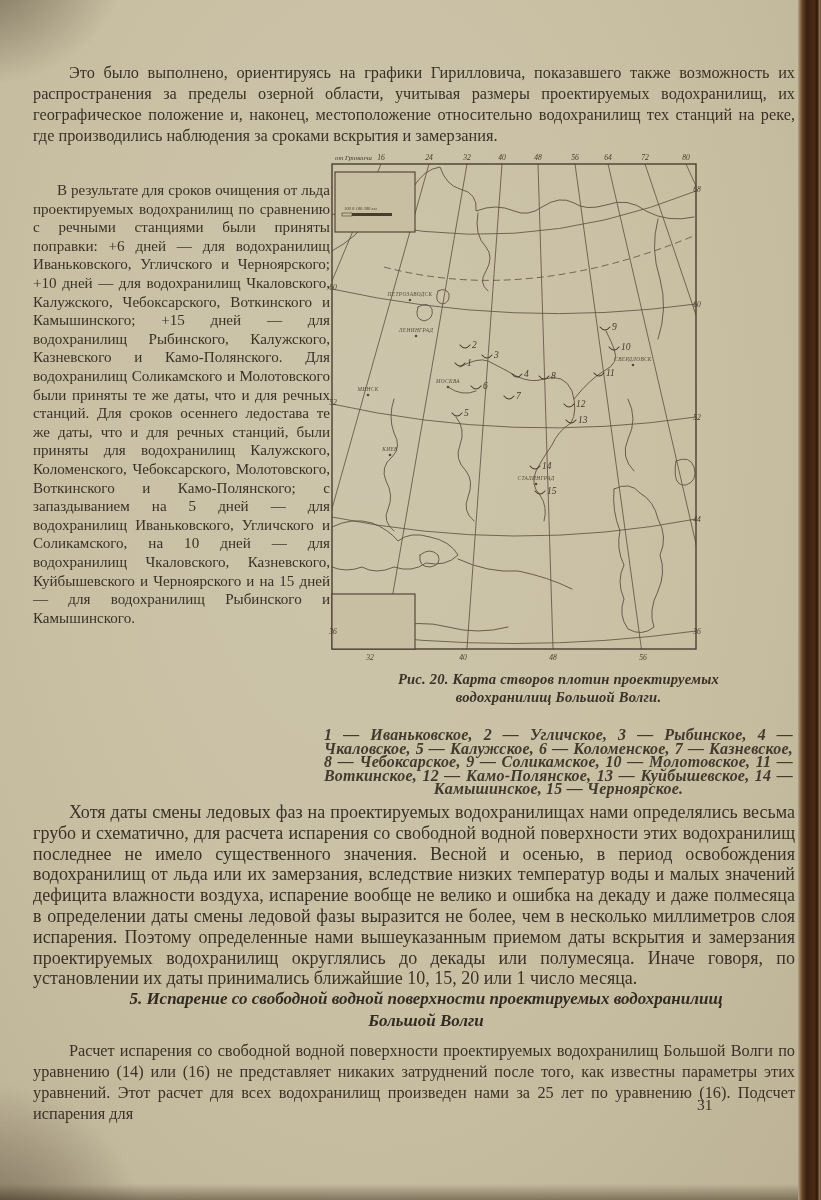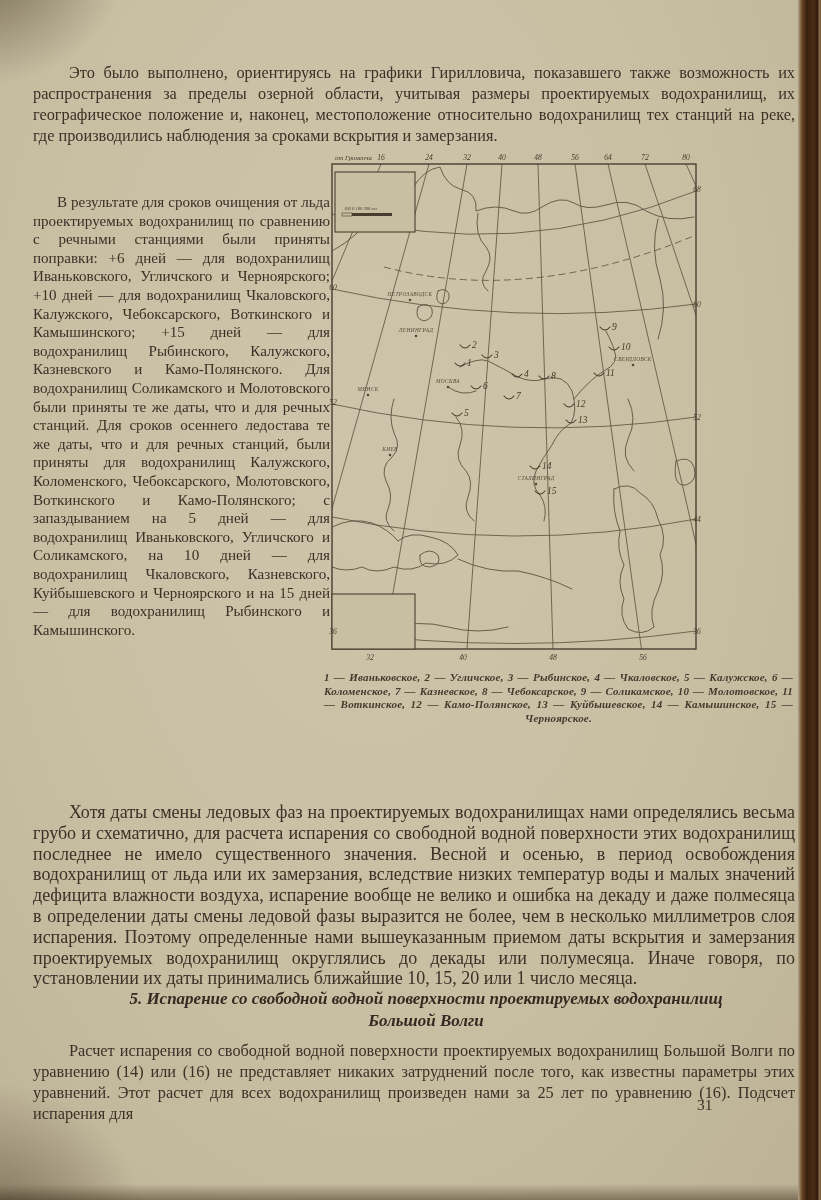--- a/index.html
+++ b/index.html
@@ -16,36 +16,36 @@
   .bottom-shade{position:absolute;left:0;bottom:0;width:100%;height:16px;pointer-events:none;
         background:linear-gradient(180deg, rgba(50,34,16,0) 0%, rgba(50,34,16,.45) 100%);}
   .book-edge{position:absolute;top:0;right:0;width:23px;height:1200px;
         background:linear-gradient(90deg,#b3a78a 0%, #6b4526 18%, #38200f 38%, #4c2b15 70%, #2c180b 84%, #8a6b4a 93%, #6e5336 100%);}
   .edge-line{position:absolute;top:0;right:21px;width:2px;height:1200px;background:rgba(46,28,12,.5);}
 
   
   .ink{color:#3a3127;}
   .para{position:absolute;text-align:justify;}
   .p-top{left:33px;top:46px;width:762px;font-size:16.3px;line-height:21px;text-indent:36px;}
-  .left-col{left:33px;top:178px;width:297px;font-size:15.1px;line-height:18.6px;text-indent:24px;}
+  .left-col{left:33px;top:166px;width:297px;font-size:15.1px;line-height:18.6px;text-indent:24px;}
   .p-mid{left:33px;top:784px;width:762px;font-size:18px;line-height:20.8px;text-indent:36px;}
   .p-bot{left:33px;top:1024px;width:762px;font-size:16.3px;line-height:21px;text-indent:36px;}
   .section-heading{position:absolute;left:33px;top:976px;width:762px;text-align:center;
         font-weight:bold;font-size:17px;line-height:22px;color:#332b21;}
   .section-heading .inner{max-width:600px;margin:0 auto;}
   .page-number{position:absolute;left:697px;top:1096px;font-size:15.5px;color:#3a3127;}
 
   
   .figure{position:absolute;left:322px;top:152px;width:473px;}
   .mapsvg{display:block;margin-left:6px;}
   .caption{margin-top:7px;text-align:center;color:#3a3127;font-size:14.6px;line-height:17.5px;
         font-weight:bold;letter-spacing:.2px;}
   .caption .inner{max-width:400px;margin:0 auto;}
-  .legend{margin-top:5px;text-align:justify;text-align-last:center;color:#433a2e;
-        font-size:11px;line-height:13.6px;padding:0 2px;}
+  .legend{margin-top:22px;text-align:justify;text-align-last:center;color:#433a2e;
+        font-size:16px;line-height:13.6px;padding:0 2px;}
 
   
   .border-rect{fill:none;stroke:#4a3f31;stroke-width:1.4;}
   .grid{fill:none;stroke:#5a4e3e;stroke-width:.8;}
   .dashed{stroke-dasharray:7 4;}
   .geo{fill:none;stroke:#5d5142;stroke-width:.9;stroke-linecap:round;stroke-linejoin:round;}
   .inset{fill:#c8bfa3;stroke:#4a3f31;stroke-width:1.1;}
   .tick{font-family:"Liberation Serif","DejaVu Serif",serif;font-size:7.6px;fill:#473c2e;}
   .origin{font-family:"Liberation Serif","DejaVu Serif",serif;font-size:6.8px;fill:#473c2e;}
   .scaletext{font-family:"Liberation Serif","DejaVu Serif",serif;font-size:4.6px;fill:#473c2e;}
@@ -194,20 +194,21 @@
             <path d="M238,268 q5,6 10,0" class="pt-sym"></path>
             <text x="250" y="271" class="pt-num">13</text>
             <path d="M202,314 q5,6 10,0" class="pt-sym"></path>
             <text x="214" y="317" class="pt-num">14</text>
             <path d="M207,339 q5,6 10,0" class="pt-sym"></path>
             <text x="219" y="342" class="pt-num">15</text>
           </g>
       </svg>
 
       <figcaption class="caption">
+        <div class="inner">Рис. 20. Карта створов плотин проектируемых водохранилищ Большой Волги.</div>
         <div class="legend" id="legend">1 — Иваньковское, 2 — Угличское, 3 — Рыбинское, 4 — Чкаловское, 5 — Калужское, 6 — Коломенское, 7 — Казневское, 8 — Чебоксарское, 9 — Соликамское, 10 — Молотовское, 11 — Воткинское, 12 — Камо-Полянское, 13 — Куйбышевское, 14 — Камышинское, 15 — Черноярское.</div>
       </figcaption>
     </figure>
 
     <p class="para p-mid ink">Хотя даты смены ледовых фаз на проектируемых водохранилищах нами определялись весьма грубо и схематично, для расчета испарения со свободной водной поверхности этих водохранилищ последнее не имело существенного значения. Весной и осенью, в период освобождения водохранилищ от льда или их замерзания, вследствие низких температур воды и малых значений дефицита влажности воздуха, испарение вообще не велико и ошибка на декаду и даже полмесяца в определении даты смены ледовой фазы выразится не более, чем в несколько миллиметров слоя испарения. Поэтому определенные нами вышеуказанным приемом даты вскрытия и замерзания проектируемых водохранилищ округлялись до декады или полумесяца. Иначе говоря, по установлении их даты принимались ближайшие 10, 15, 20 или 1 число месяца.</p>
 
     <h2 class="section-heading" style="margin:12px;font-style:italic;">
       <div class="inner">5. Испарение со свободной водной поверхности проектируемых водохранилищ Большой Волги</div>
     </h2>
 

